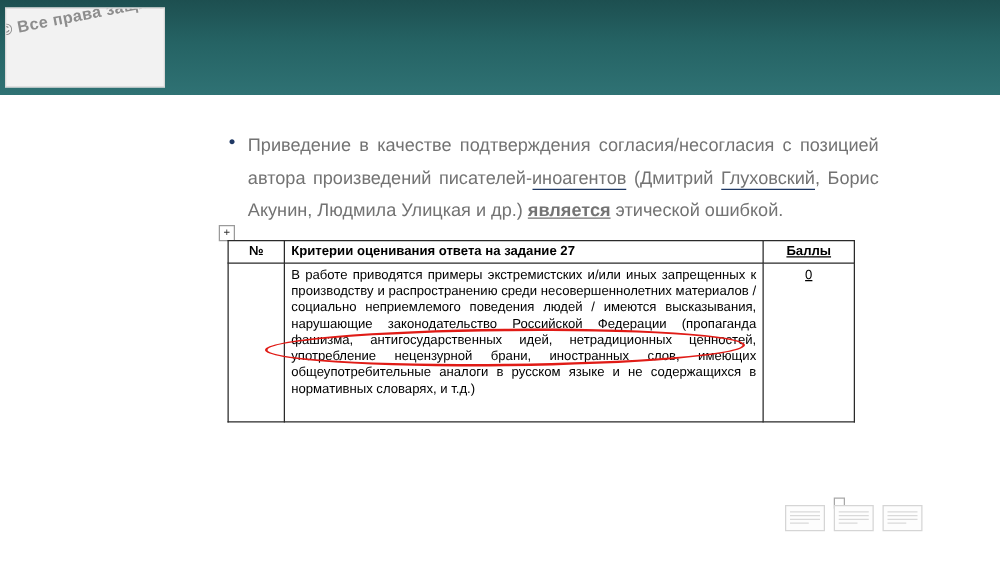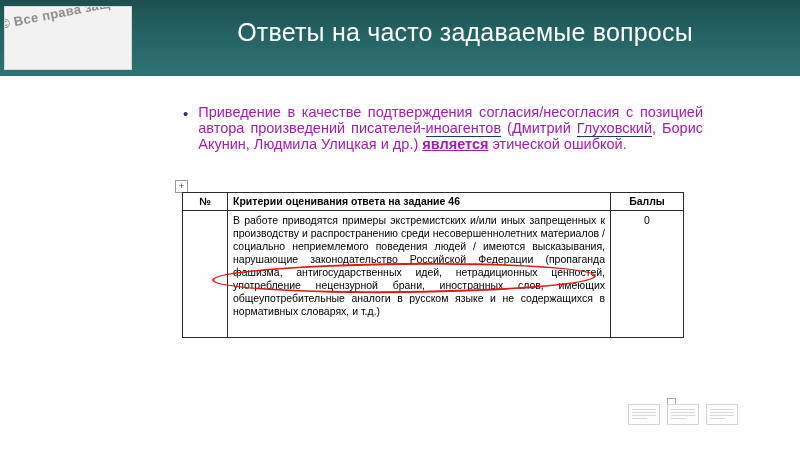--- a/index.html
+++ b/index.html
@@ -76,23 +76,23 @@
     display: flex;
     gap: 10px;
   }
   .bullet-dot {
     color: #1f3864;
     font-size: 15px;
     line-height: 20px;
     flex: 0 0 auto;
   }
   .bullet-text {
-    color: #a21caf;
+    color: #737373;
     font-size: 14.5px;
-    line-height: 16px;
+    line-height: 26px;
     text-align: justify;
   }
   .bullet-text .b {
     font-weight: bold;
   }
   .u-dash {
     border-bottom: 1px solid #1f3864;
   }
   .u-solid {
     text-decoration: underline;
@@ -124,21 +124,21 @@
   .crit-table td {
     border: 1px solid #2a2a2a;
     font-size: 10.5px;
     color: #000000;
     padding: 2px 5px;
     vertical-align: top;
     line-height: 13px;
   }
   .col-num  { width: 34px; text-align: center; }
   .col-desc { width: 372px; }
-  .col-pts  { width: 62px; text-align: center; }
+  .col-pts  { width: 62px; text-align: center; text-decoration: underline; }
 
   .th { font-weight: bold; }
   .center { text-align: center; }
   .justify { text-align: justify; }
   .row-tall td { padding-top: 3px; padding-bottom: 19px; }
 
   
   .red-ellipse {
     position: absolute;
     left: 212px;
@@ -194,36 +194,35 @@
 <body>
 
 <div id="slide">
 
   <div class="header-band"></div>
 
   <div class="logo-box">
     <div class="logo-text">© Все права защищены</div>
   </div>
 
-  <div class="header-title">Ответы на часто задаваемые вопросы</div>
 
   <div class="bullet-block">
     <div class="bullet-dot">•</div>
     <div class="bullet-text">
       <span>Приведение в качестве подтверждения согласия/несогласия с позицией автора произведений писателей-</span><span class="u-dash">иноагентов</span><span> (Дмитрий </span><span class="u-dash">Глуховский</span><span>, Борис Акунин, Людмила Улицкая и др.) </span><span class="b u-solid">является</span><span> этической ошибкой.</span>
     </div>
   </div>
 
   <div class="table-plus">+</div>
 
   <table class="crit-table">
     <tbody>
       <tr>
         <td class="col-num th center">№</td>
-        <td class="col-desc th">Критерии оценивания ответа на задание 46</td>
+        <td class="col-desc th">Критерии оценивания ответа на задание 27</td>
         <td class="col-pts th center">Баллы</td>
       </tr>
       <tr class="row-tall">
         <td class="col-num center"></td>
         <td class="col-desc justify">В работе приводятся примеры экстремистских и/или иных запрещенных к производству и распространению среди несовершеннолетних материалов / социально неприемлемого поведения людей / имеются высказывания, нарушающие законодательство Российской Федерации (пропаганда фашизма, антигосударственных идей, нетрадиционных ценностей, употребление нецензурной брани, иностранных слов, имеющих общеупотребительные аналоги в русском языке и не содержащихся в нормативных словарях, и т.д.)</td>
         <td class="col-pts center">0</td>
       </tr>
     </tbody>
   </table>
 

